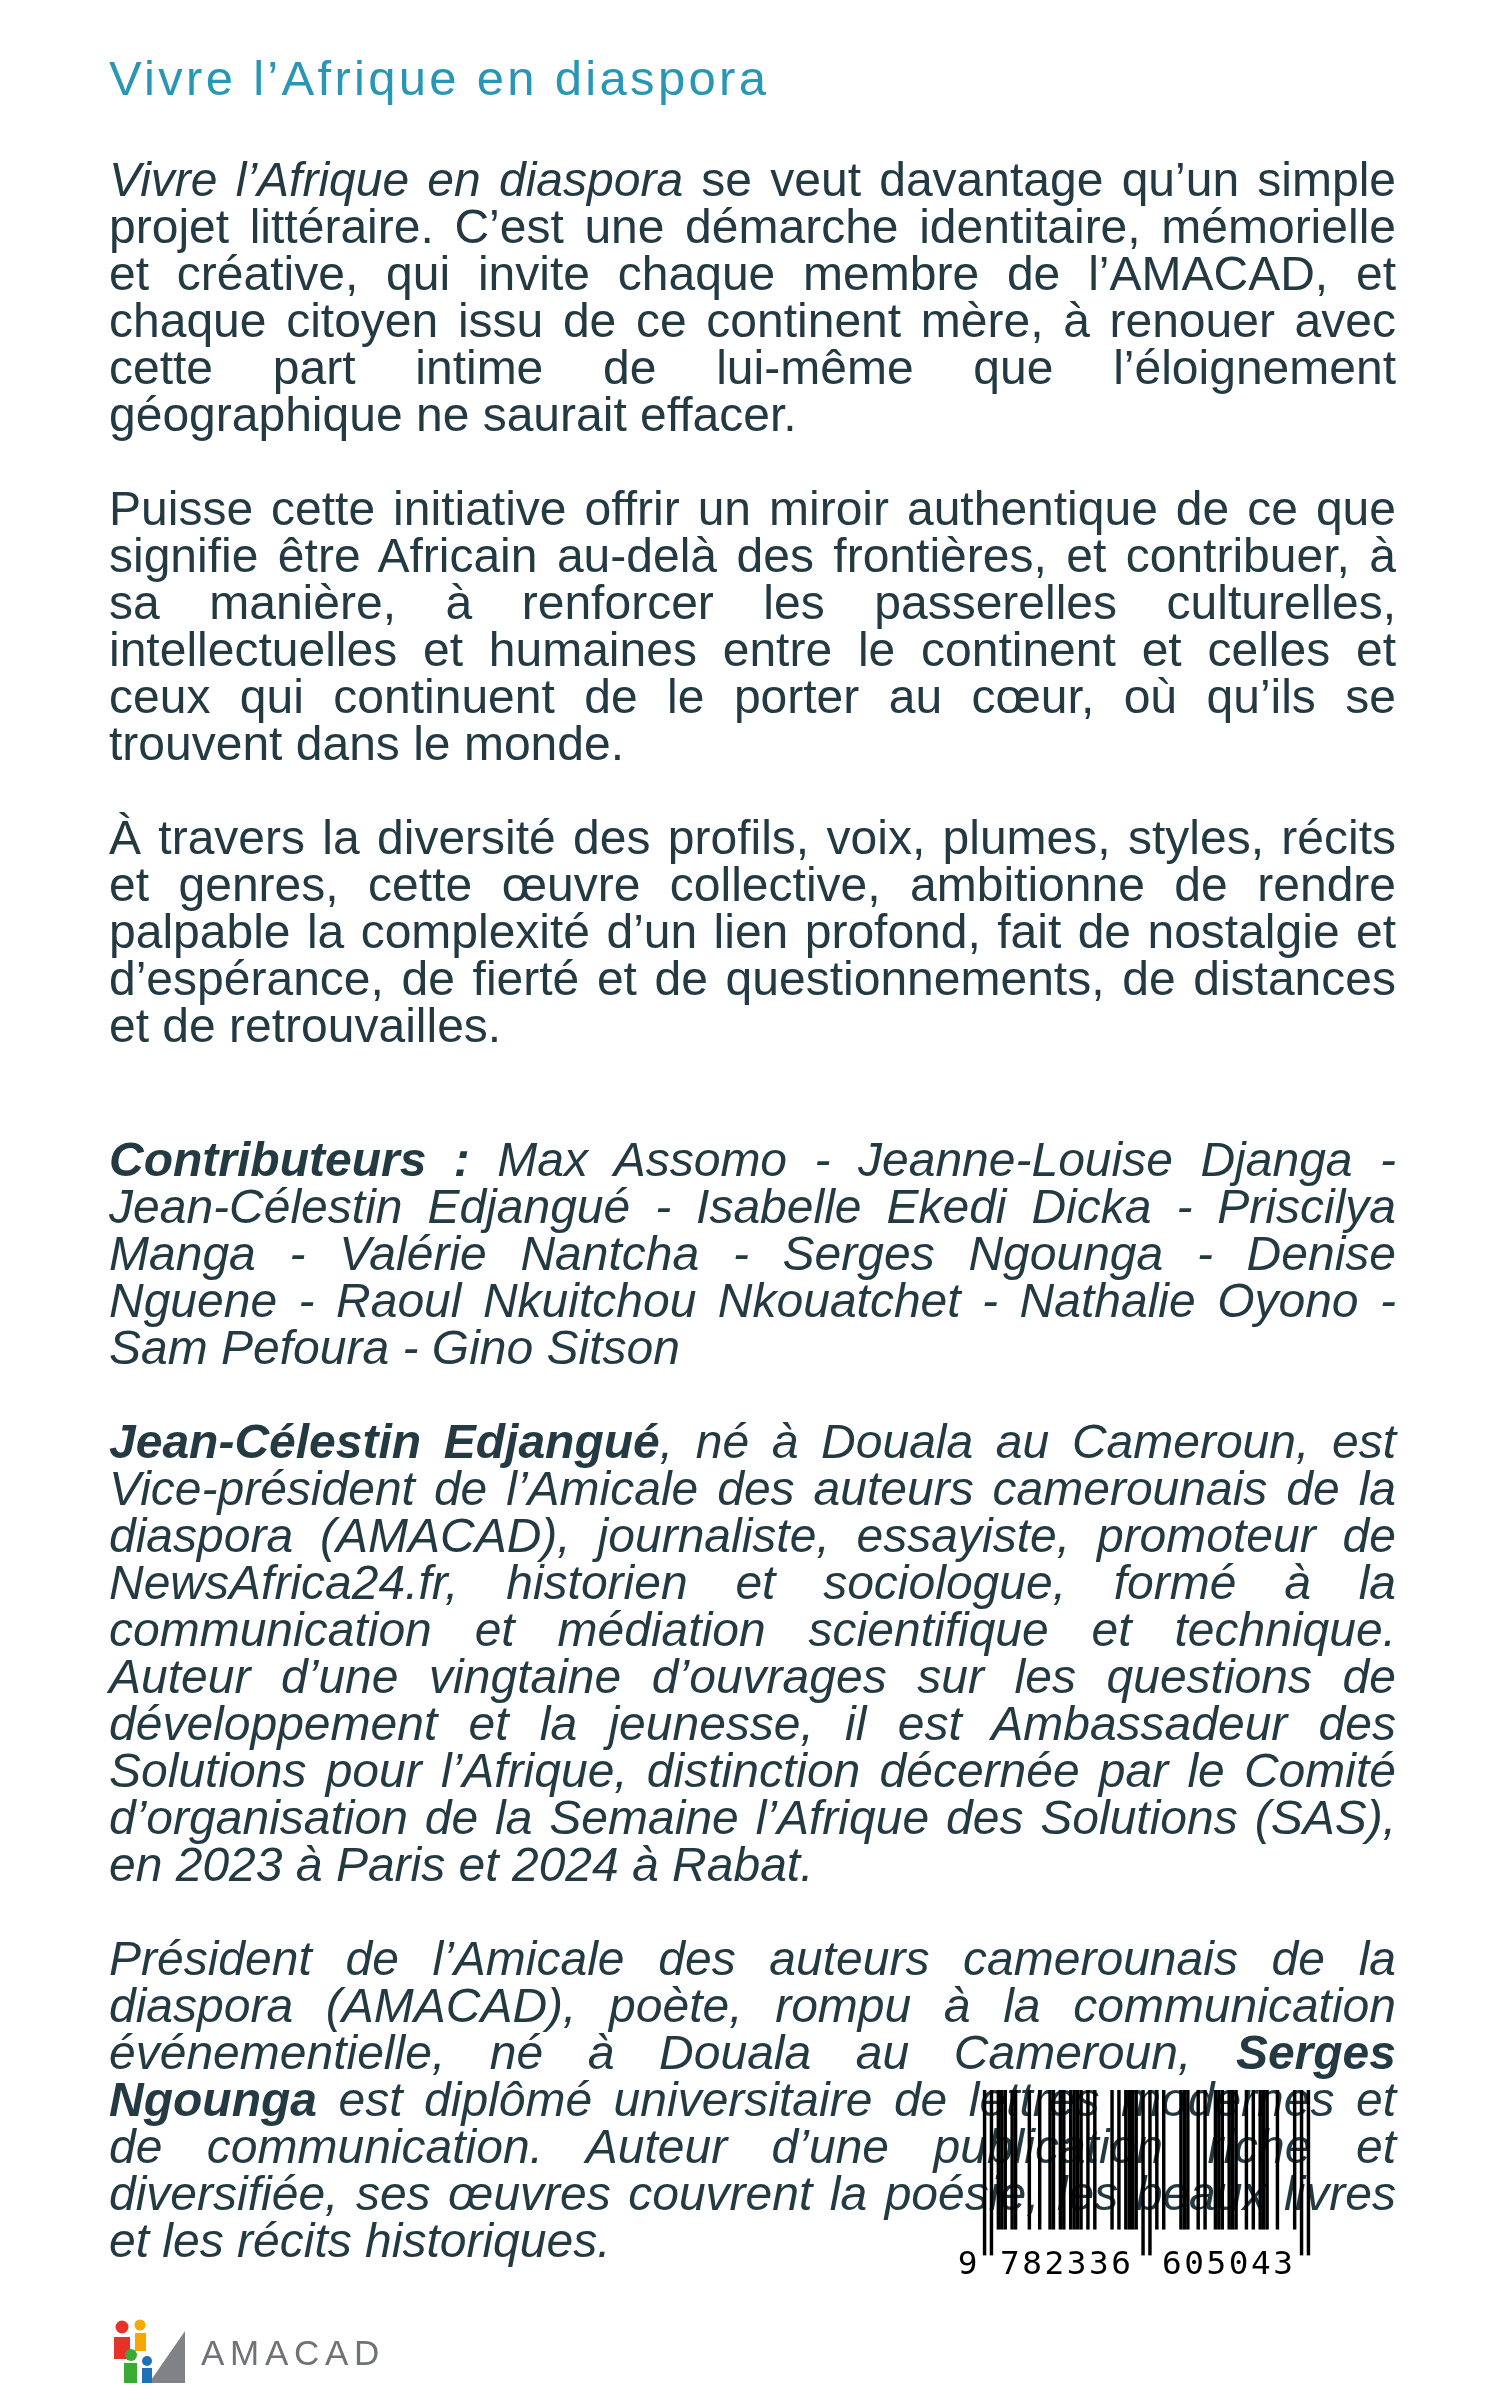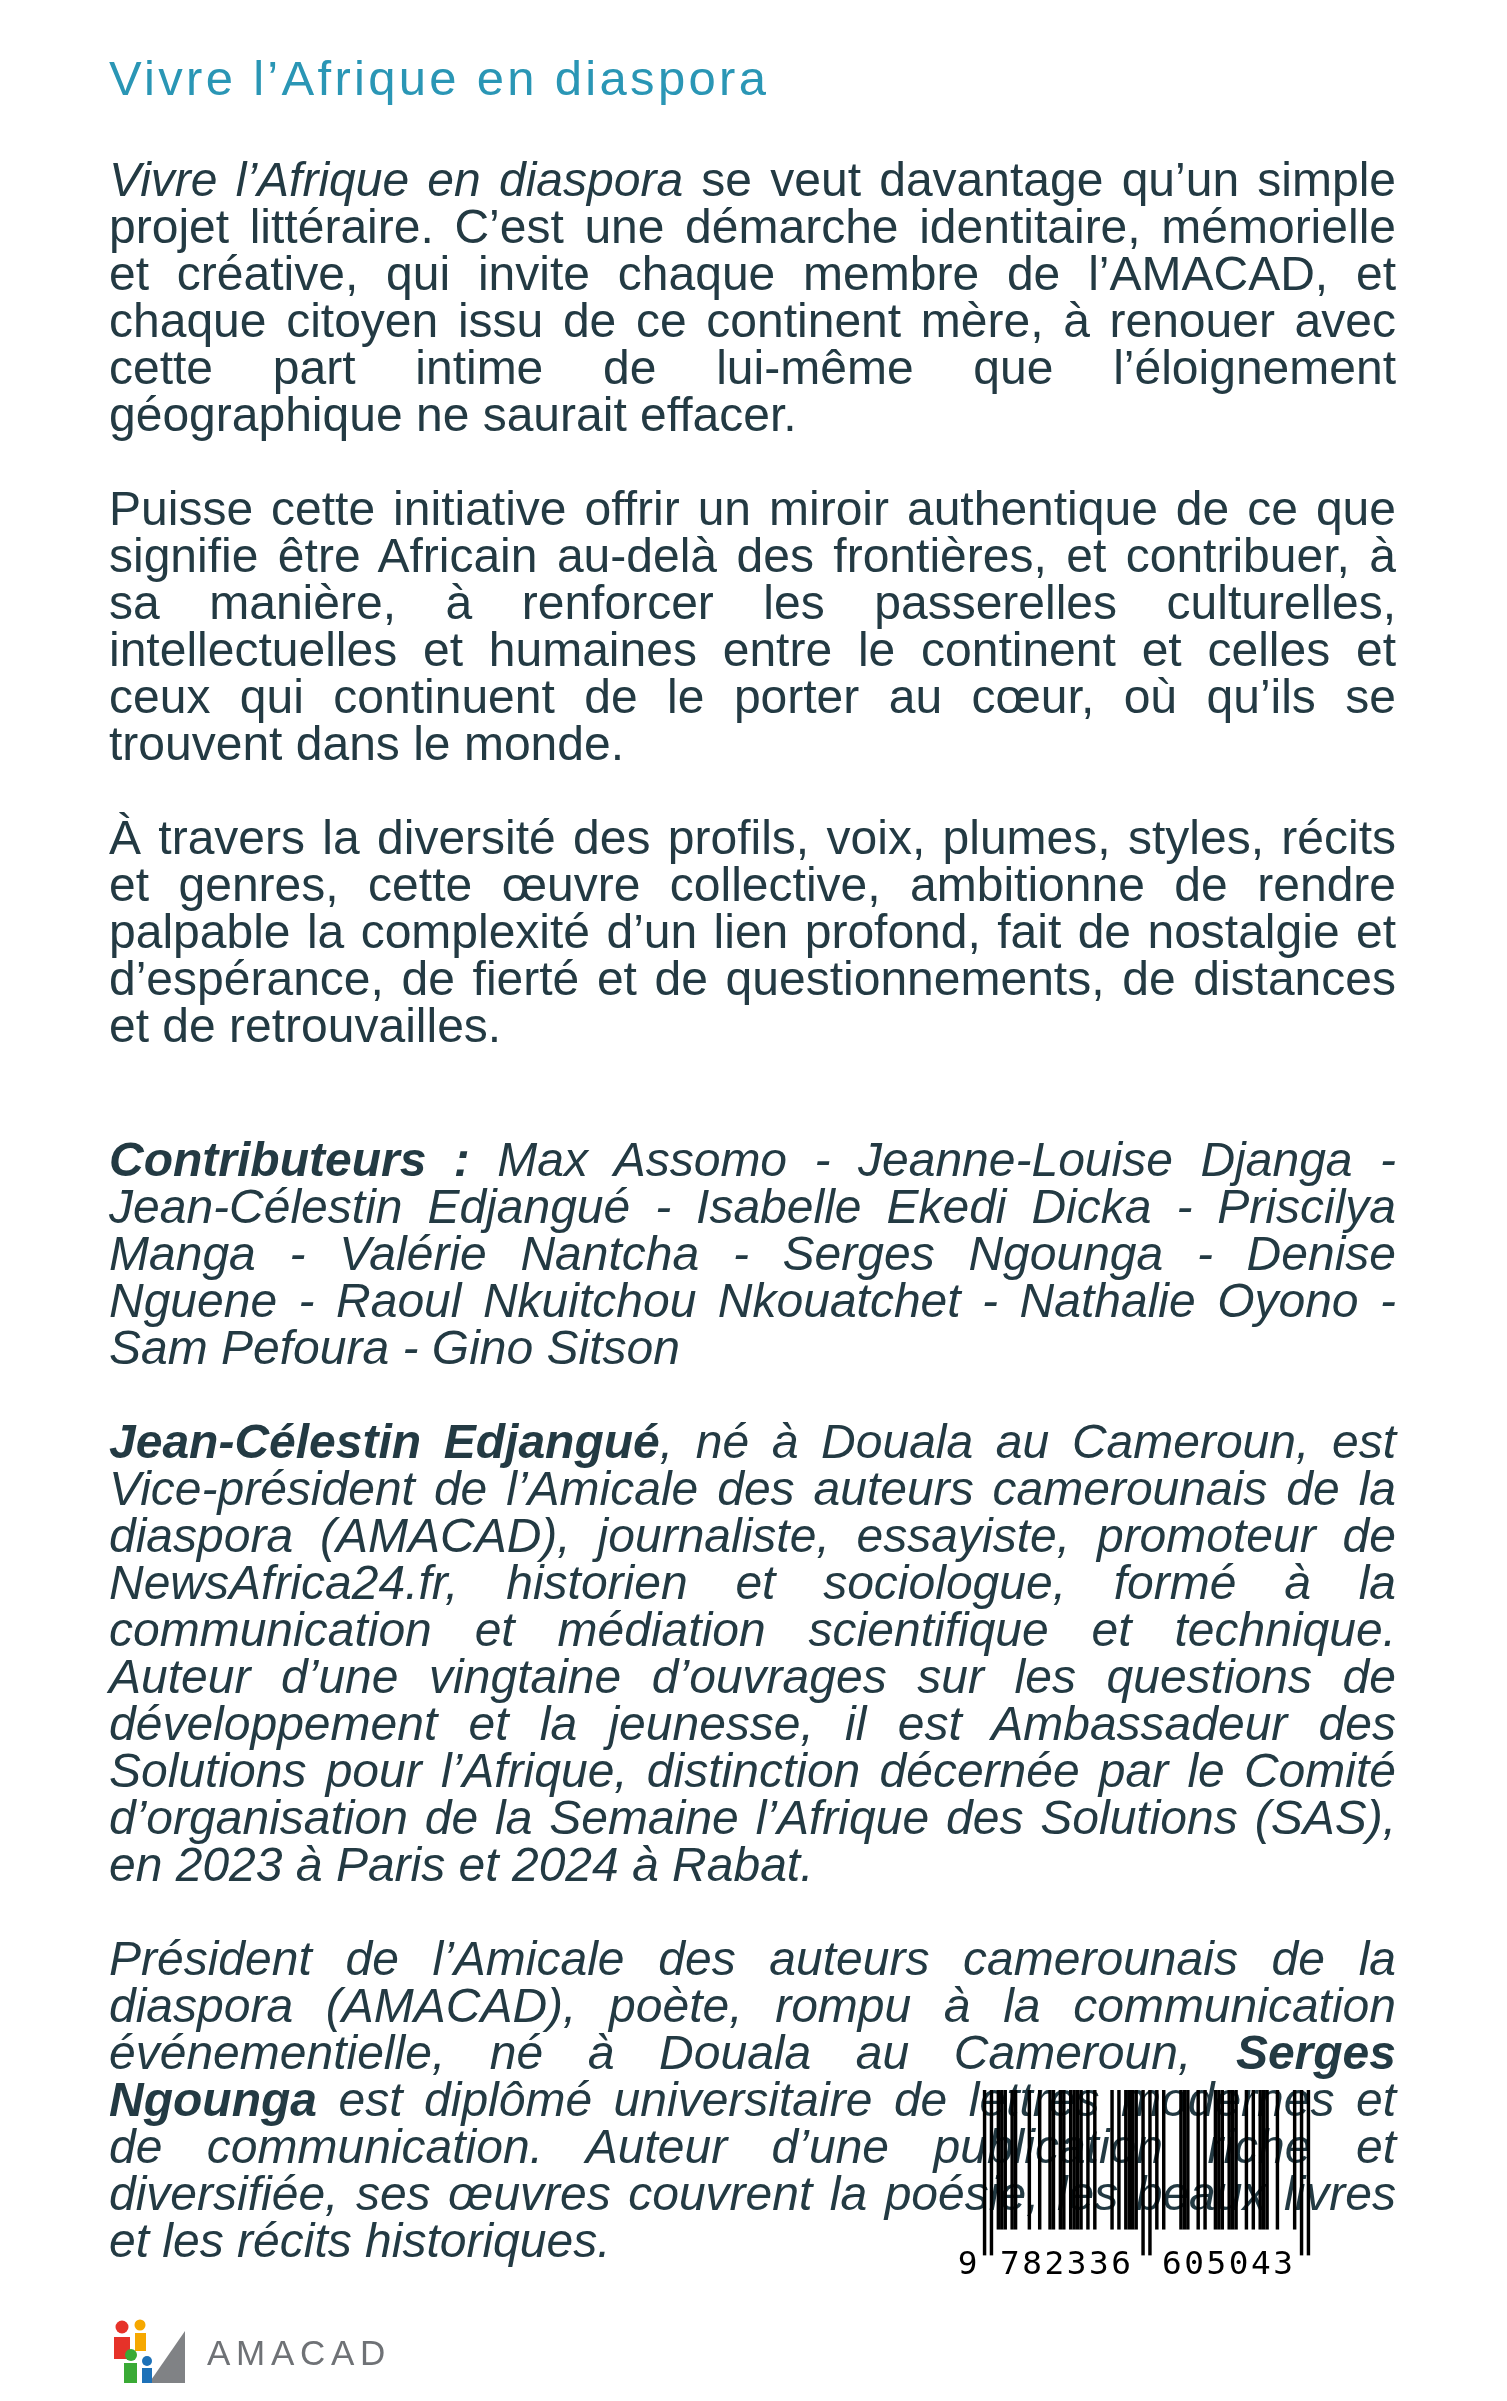--- a/index.html
+++ b/index.html
@@ -30,21 +30,21 @@
     line-height: 47px;
     text-align: justify;
   }
   p.body.gap-before { margin-top: 87px; }
   .italic { font-style: italic; }
   .bold-italic { font-style: italic; font-weight: 700; margin-top: 8px; }
   .contribs { margin-bottom: 45px; }
   .bio { margin-bottom: 49px; }
 
   .logo-row {
-    display: flex; align-items: center; gap: 20px;
+    display: flex; align-items: center; gap: 14px;
     margin-top: 55px;
   }
   .logo-icon { width: 78px; height: 68px; flex: 0 0 auto; }
   .logo-text {
     color: #6f7276;
     font-size: 35px;
     letter-spacing: 5.7px;
     font-weight: 400;
   }
   .credit { margin-top: 34px; font-size: 29px; line-height: 36px; }

